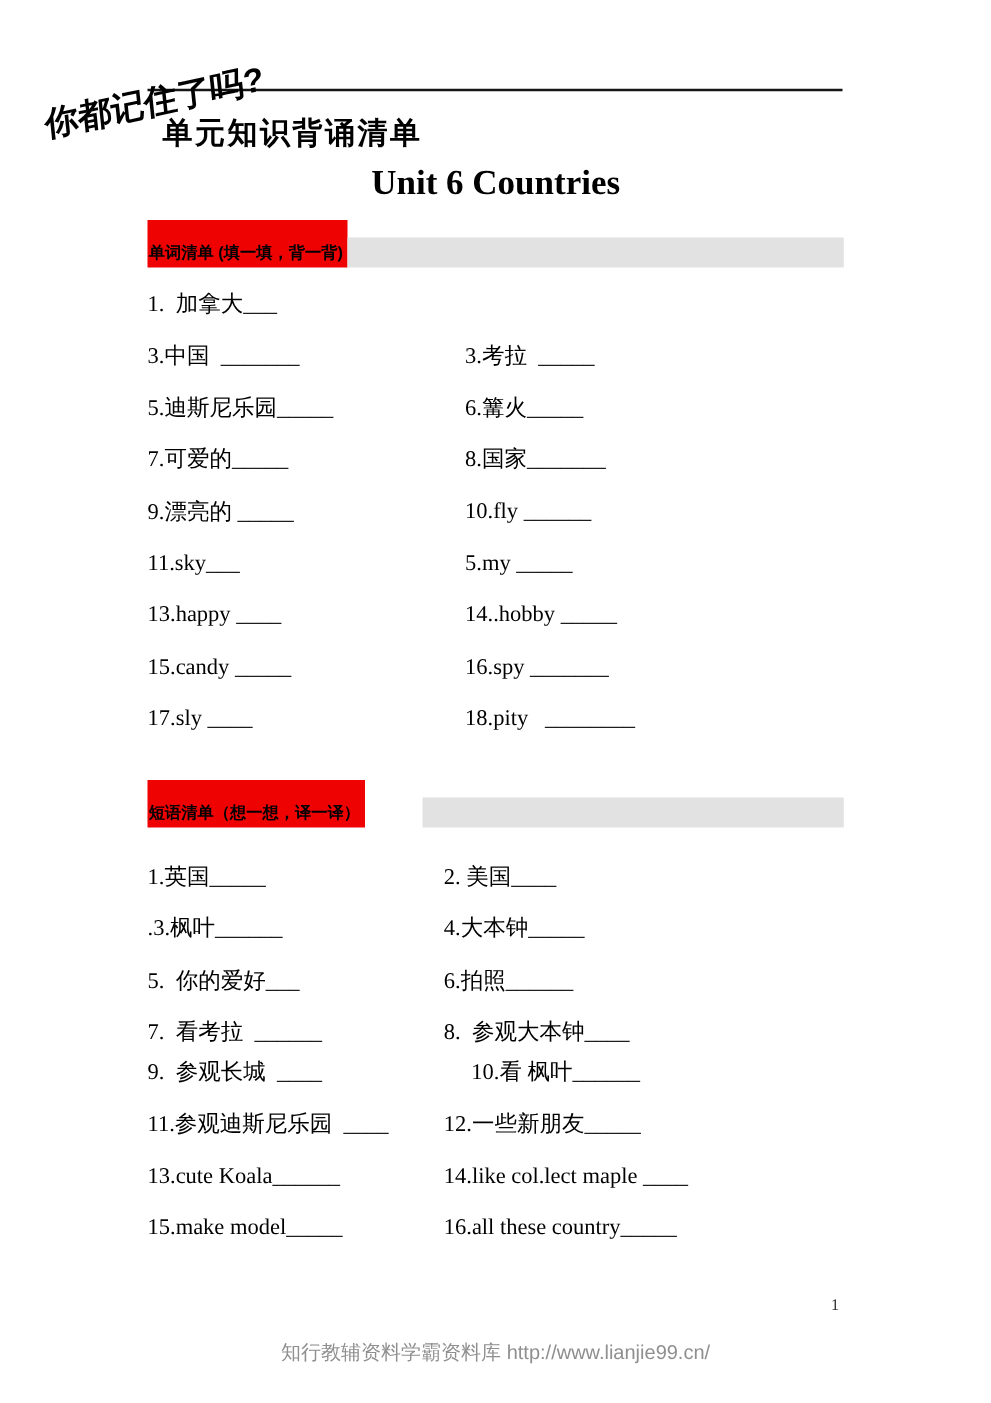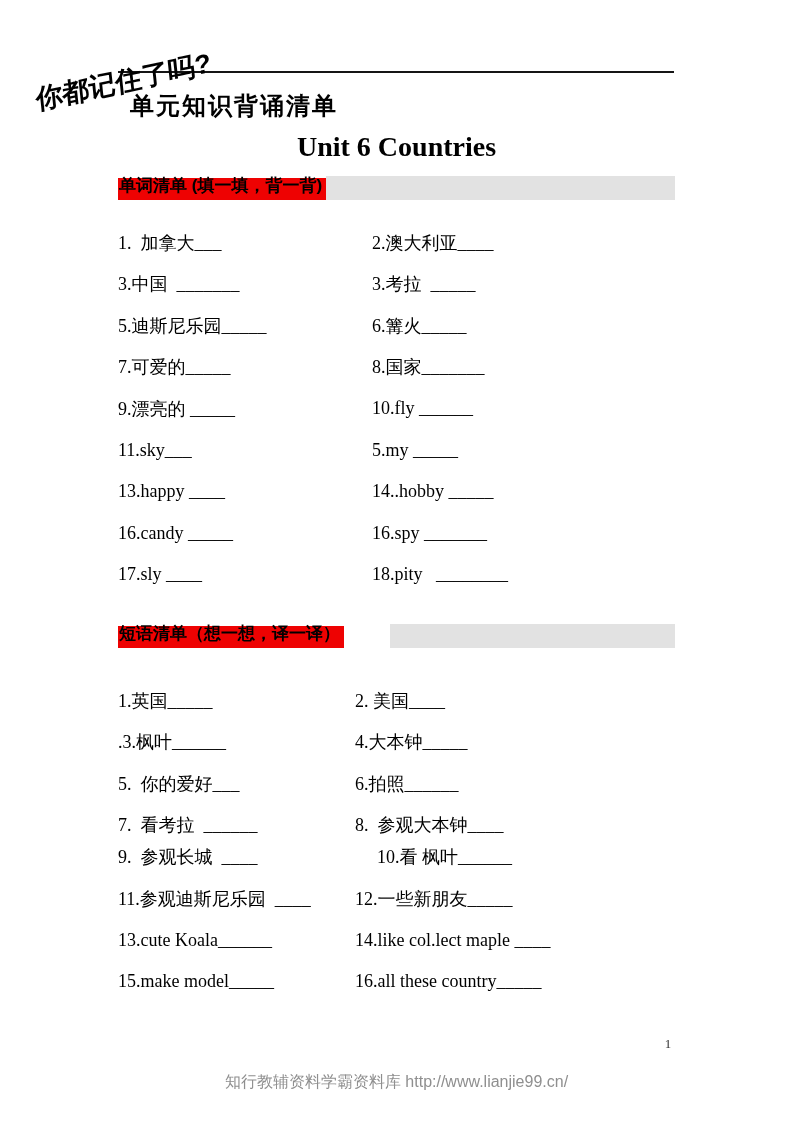--- a/index.html
+++ b/index.html
@@ -21,22 +21,22 @@
   }
   .subtitle{
     position:absolute;left:118px;top:131px;width:557px;text-align:center;
     font-family:"Liberation Serif","DejaVu Serif",serif;
     font-weight:bold;font-size:28px;white-space:nowrap;
   }
   .banner{position:absolute;left:118px;width:557px;display:flex;align-items:flex-end;}
   .banner-red{
     background:var(--banner-red,#ee0202);color:#000;
     font-family:"Liberation Sans","DejaVu Sans",sans-serif;
-    font-weight:bold;font-size:17px;line-height:1;white-space:nowrap;
-    height:22px;display:flex;align-items:flex-end;padding:16px 4px 6px 1px;box-sizing:border-box;
+    font-weight:bold;font-size:13px;line-height:1;white-space:nowrap;
+    height:38px;display:flex;align-items:flex-end;padding:16px 4px 6px 1px;box-sizing:border-box;
   }
   .banner-gray{flex:1;height:24px;background:var(--banner-gray,#e2e2e2);}
   .banner1{top:176px;}
   .banner2{top:624px;gap:46px;}
   .list{position:absolute;left:118px;width:600px;}
   .word-list{top:222px;}
   .phrase-list{top:680px;}
   .row{height:41.5px;display:flex;align-items:center;font-size:18px;white-space:pre;}
   .phrase-list .row:nth-child(5){margin-top:-9.5px;gap:22px;}
   .word-list .cell-l{width:254px;flex:none;}
@@ -60,28 +60,28 @@
   <div class="stamp">你都记住了吗?</div>
   <div class="title">单元知识背诵清单</div>
   <div class="subtitle">Unit 6 Countries</div>
 
   <div class="banner banner1">
     <div class="banner-red">单词清单 (填一填，背一背)</div>
     <div class="banner-gray"></div>
   </div>
 
   <div class="list word-list" id="word-list">
-      <div class="row"><span class="cell-l">1.  加拿大___</span><span class="cell-r">2.澳大利亚____</span></div>
+      <div class="row"><span class="cell-l">1.  加拿大___</span></div>
       <div class="row"><span class="cell-l">3.中国  _______</span><span class="cell-r">3.考拉  _____</span></div>
       <div class="row"><span class="cell-l">5.迪斯尼乐园_____</span><span class="cell-r">6.篝火_____</span></div>
       <div class="row"><span class="cell-l">7.可爱的_____</span><span class="cell-r">8.国家_______</span></div>
       <div class="row"><span class="cell-l">9.漂亮的 _____</span><span class="cell-r">10.fly ______</span></div>
       <div class="row"><span class="cell-l">11.sky___</span><span class="cell-r">5.my _____</span></div>
       <div class="row"><span class="cell-l">13.happy ____</span><span class="cell-r">14..hobby _____</span></div>
-      <div class="row"><span class="cell-l">16.candy _____</span><span class="cell-r">16.spy _______</span></div>
+      <div class="row"><span class="cell-l">15.candy _____</span><span class="cell-r">16.spy _______</span></div>
       <div class="row"><span class="cell-l">17.sly ____</span><span class="cell-r">18.pity   ________</span></div>
     </div>
 
   <div class="banner banner2">
     <div class="banner-red">短语清单（想一想，译一译）</div>
     <div class="banner-gray"></div>
   </div>
 
   <div class="list phrase-list" id="phrase-list">
       <div class="row"><span class="cell-l">1.英国_____</span><span class="cell-r">2. 美国____</span></div>

